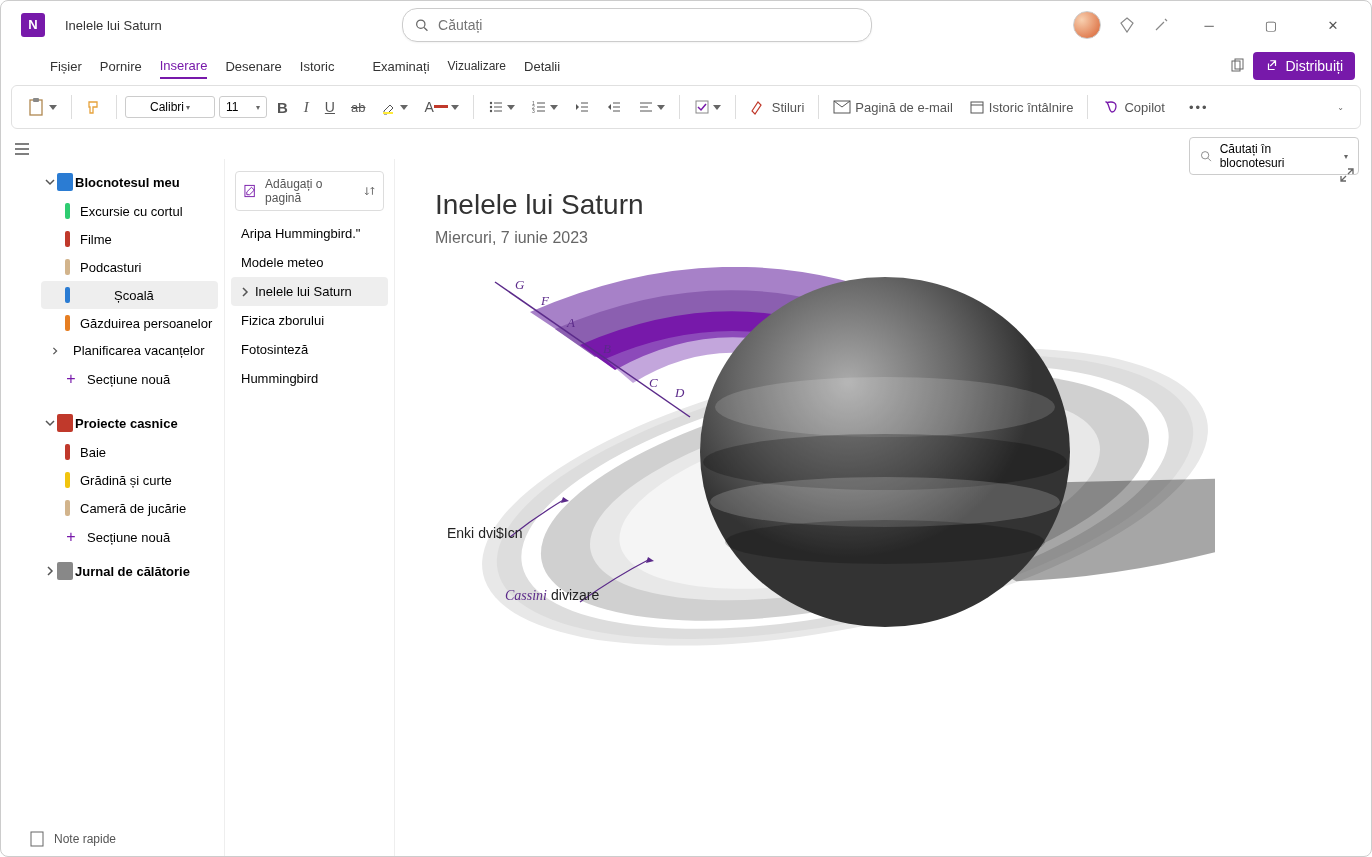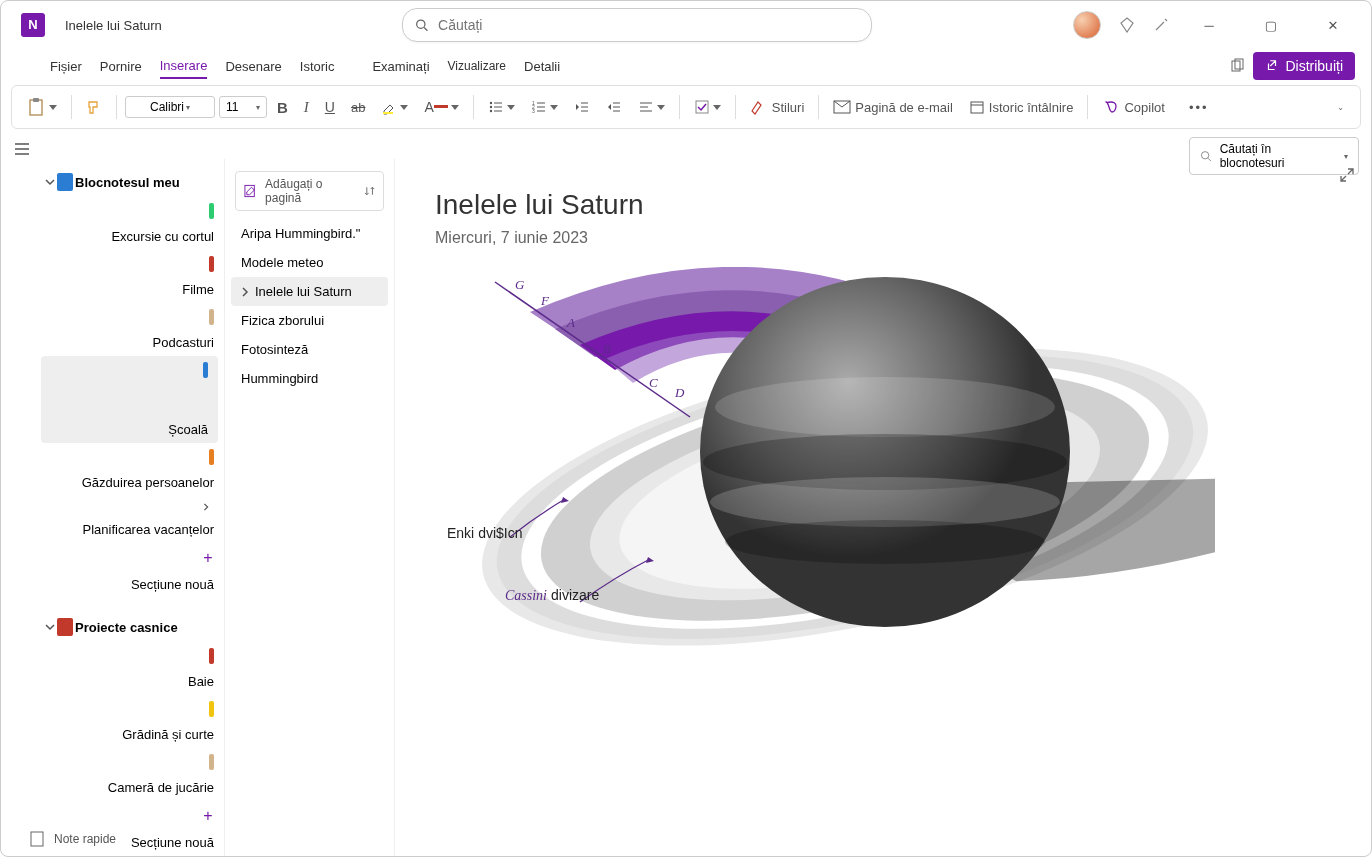--- a/index.html
+++ b/index.html
@@ -24,22 +24,22 @@
 .ribbon .btn { height: 30px; display: flex; align-items: center; justify-content: center; padding: 0 6px; color: #555; border-radius: 4px; }
 .ribbon .divider { width: 1px; height: 24px; background: #ddd; margin: 0 4px; }
 .font-name { border: 1px solid #ccc; border-radius: 3px; padding: 3px 24px; width: 90px; display: flex; justify-content: space-between; align-items: center; font-size: 12px; }
 .font-size { border: 1px solid #ccc; border-radius: 3px; padding: 3px 6px; width: 48px; display: flex; justify-content: space-between; align-items: center; font-size: 12px; }
 .content { display: flex; height: calc(100% - 130px); }
 .hamburger { width: 20px; padding: 6px 4px 0 14px; }
 .nav { width: 190px; border-right: 1px solid #eee; padding: 8px 0; font-size: 13px; overflow-y: auto; }
 .nav-group-header { display: flex; align-items: center; padding: 6px 10px; gap: 2px; font-weight: 600; }
 .nav-group-header svg, .nav-item svg.chev { width: 10px; height: 10px; }
 .notebook-icon { width: 16px; height: 18px; border-radius: 2px; }
-.nav-item { display: flex; align-items: flex-end; padding: 6px 10px 6px 30px; gap: 10px; cursor: default; flex-direction: column; }
-.nav-item.selected { background: #eee; border-radius: 4px; margin: 0 6px; padding-left: 8px; gap: 44px; }
+.nav-item { display: flex; align-items: center; padding: 6px 10px 6px 30px; gap: 10px; cursor: default; }
+.nav-item.selected { background: #eee; border-radius: 4px; margin: 0 6px; padding-left: 24px; gap: 44px; }
 .section-color { width: 5px; height: 16px; border-radius: 2px; }
 .plus { color: #7719aa; font-size: 16px; font-weight: 300; width: 12px; text-align: center; }
 .pages { width: 170px; border-right: 1px solid #eee; padding: 8px 0; font-size: 13px; }
 .add-page { margin: 4px 10px 8px; border: 1px solid #ddd; border-radius: 4px; padding: 5px 8px; display: flex; align-items: center; gap: 8px; color: #555; font-size: 12px; }
 .page-item { padding: 7px 16px; cursor: default; }
 .page-item.selected { background: #eee; border-radius: 4px; margin: 0 6px; padding-left: 10px; display: flex; align-items: center; gap: 6px; }
 .main { flex: 1; position: relative; padding: 30px 40px; overflow: hidden; }
 .page-title { font-size: 28px; color: #333; font-weight: 400; margin-bottom: 8px; }
 .page-date { font-size: 16px; color: #666; margin-bottom: 20px; }
 .search-notebooks { position: absolute; top: -36px; right: 12px; border: 1px solid #ccc; border-radius: 4px; padding: 4px 10px; font-size: 12px; display: flex; align-items: center; gap: 8px; background: #fff; width: 170px; }

